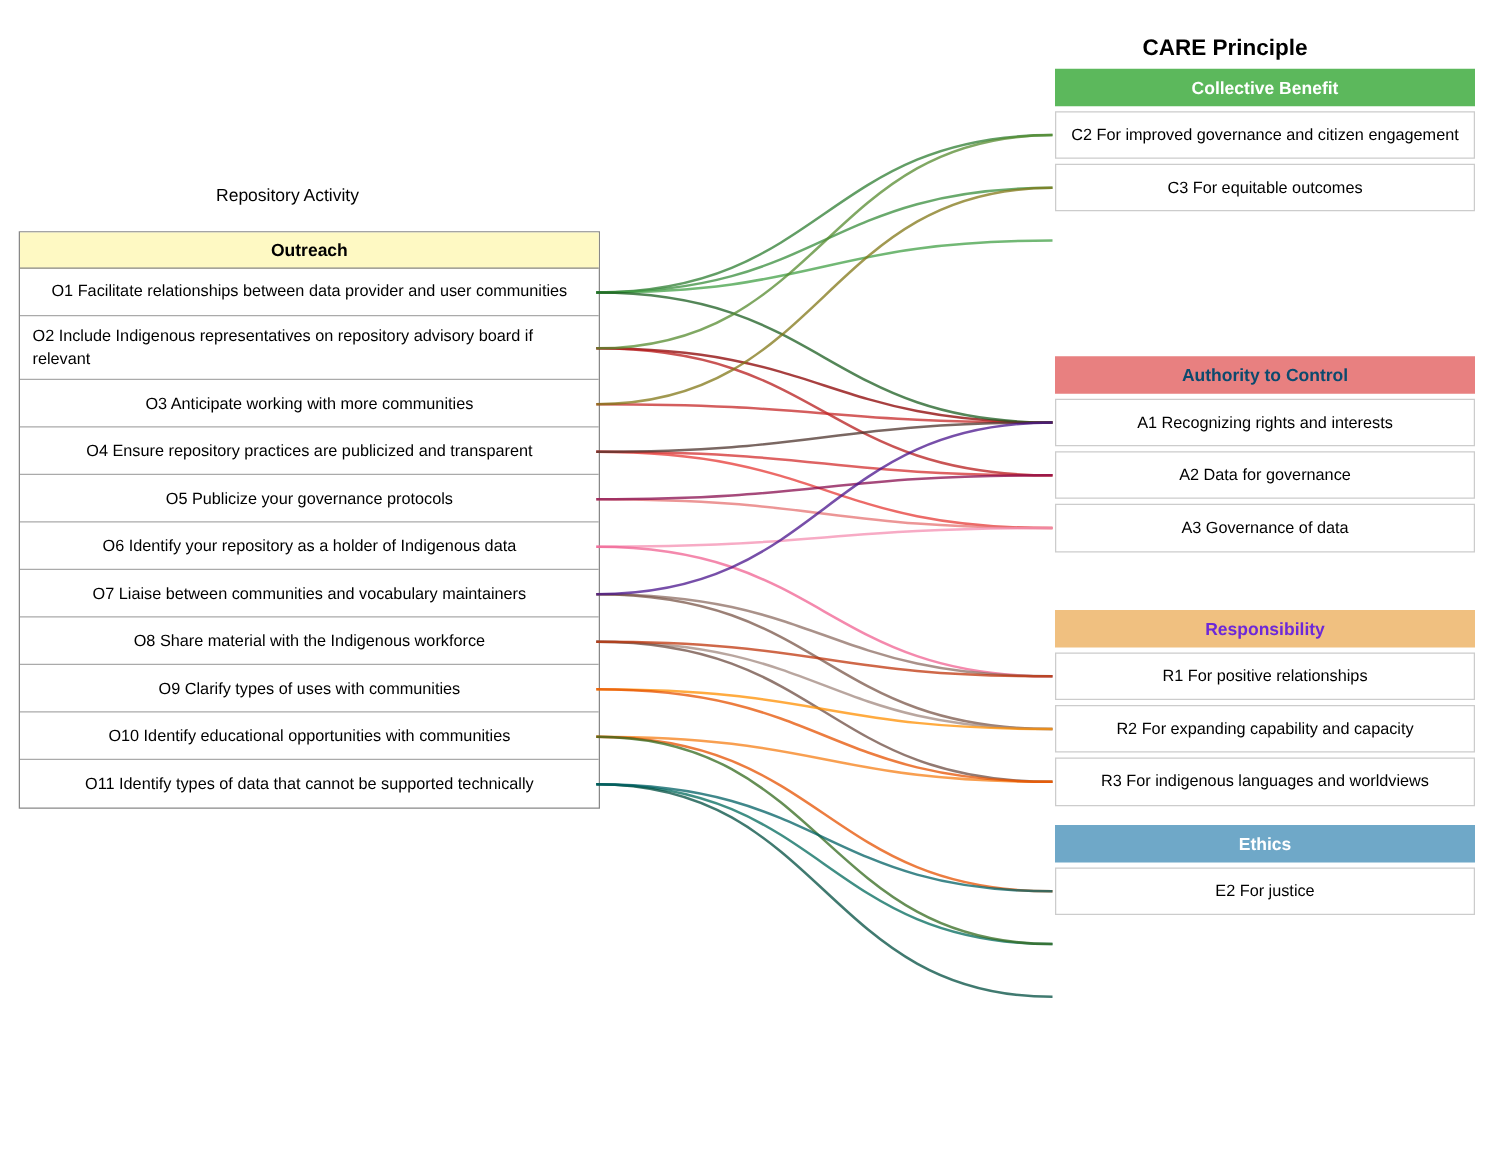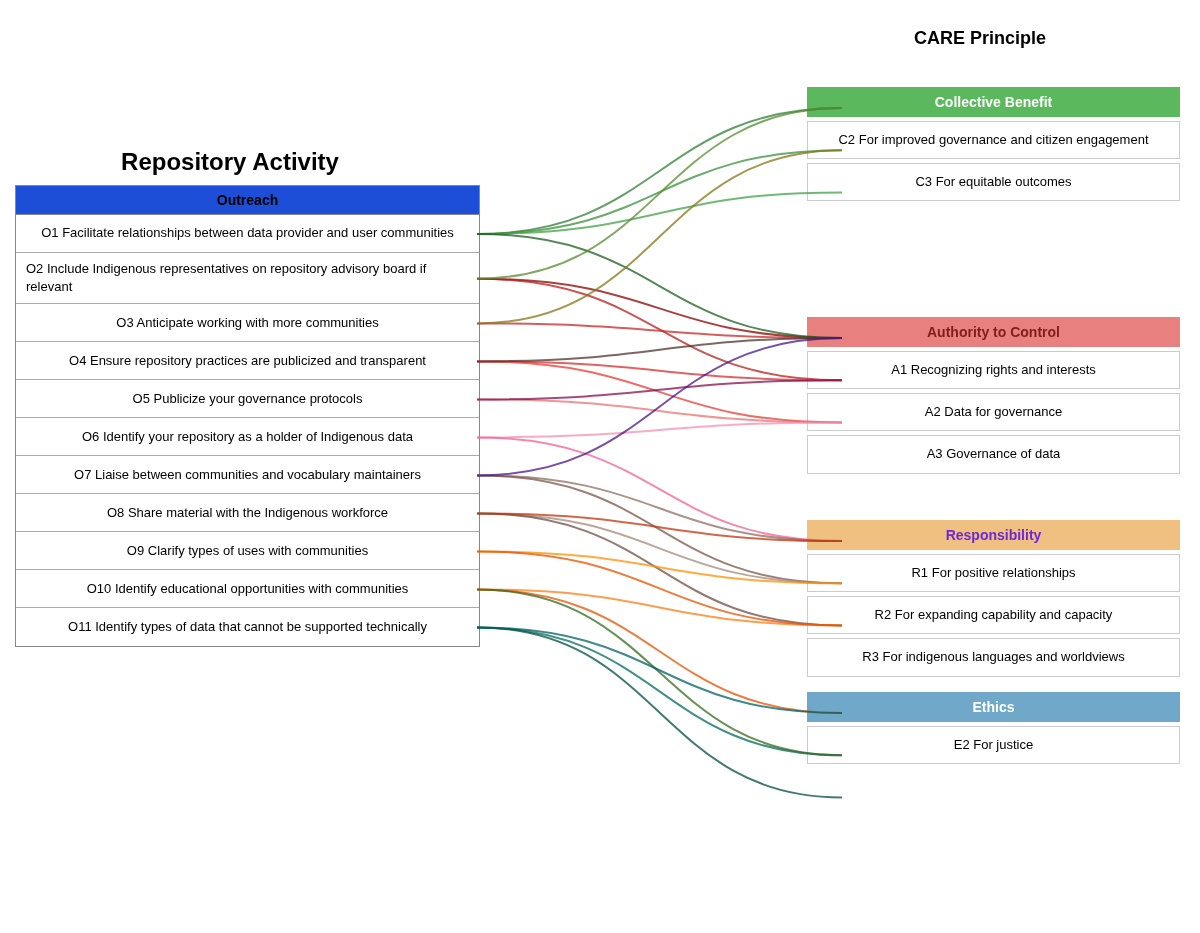--- a/index.html
+++ b/index.html
@@ -9,22 +9,22 @@
       font-size: 13px;
       width: 1200px;
       height: 933px;
       overflow: hidden;
       position: relative;
     }
     .main-title-left {
       position: absolute;
       left: 80px;
       top: 148px;
-      font-size: 24px;
-      font-weight: bold;
+      font-size: 14px;
+      font-weight: normal;
       text-align: center;
       width: 300px;
     }
     .main-title-right {
       position: absolute;
       right: 60px;
       top: 28px;
       font-size: 18px;
       font-weight: bold;
       text-align: center;
@@ -35,41 +35,40 @@
       left: 15px;
       top: 185px;
       width: 465px;
       border: 1.5px solid #888;
     }
     .panel-header {
       text-align: center;
       font-weight: bold;
       font-size: 14px;
       padding: 6px;
-      background: #1d4ed8;
+      background: #fef9c3;
       border-bottom: 1.5px solid #888;
     }
     .activity-row {
       border-bottom: 1px solid #aaa;
       padding: 7px 10px;
       text-align: left;
       line-height: 1.4;
       min-height: 38px;
       display: flex;
       align-items: center;
       justify-content: center;
     }
     .activity-row:last-child { border-bottom: none; }
 
     
     .right-section {
       position: absolute;
       right: 20px;
-      width: 373px;
-      margin-top: 32px;
+      width: 336px;
     }
     .section-header {
       text-align: center;
       font-weight: bold;
       font-size: 14px;
       padding: 7px;
       border-radius: 0;
     }
     .principle-row {
       border: 1px solid #ccc;
@@ -81,21 +80,21 @@
       min-height: 38px;
       display: flex;
       align-items: center;
       justify-content: center;
     }
     
     .sec-collective { top: 55px; }
     .sec-collective .section-header { background: #5cb85c; color: white; }
     
     .sec-authority { top: 285px; }
-    .sec-authority .section-header { background: #e88080; color: #7f1d1d; }
+    .sec-authority .section-header { background: #e88080; color: #0c4a6e; }
     
     .sec-responsibility { top: 488px; }
     .sec-responsibility .section-header { background: #f0c080; color: #6d28d9; }
     
     .sec-ethics { top: 660px; }
     .sec-ethics .section-header { background: #6fa8c8; color: white; }
 
     svg.connections {
       position: absolute;
       left: 0;

